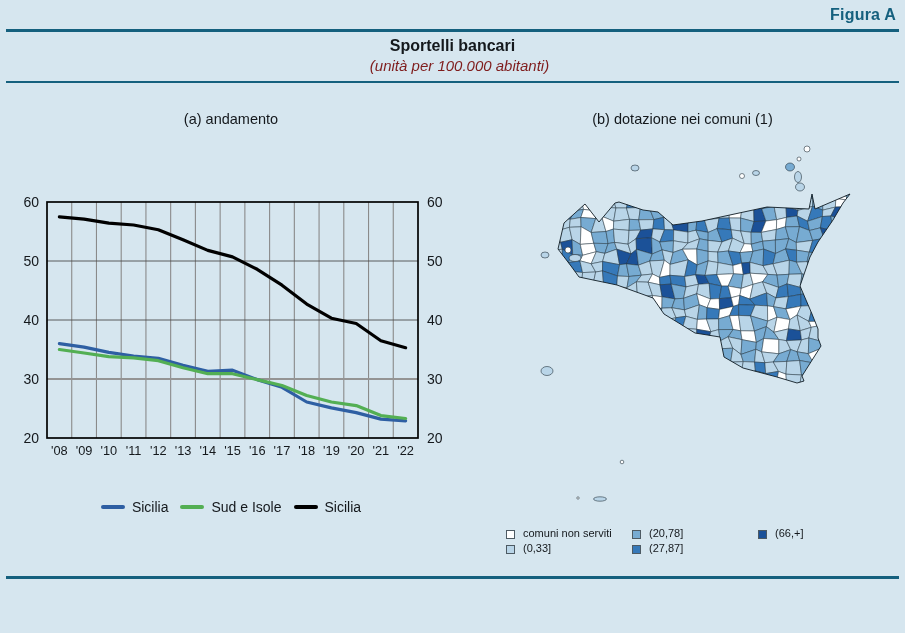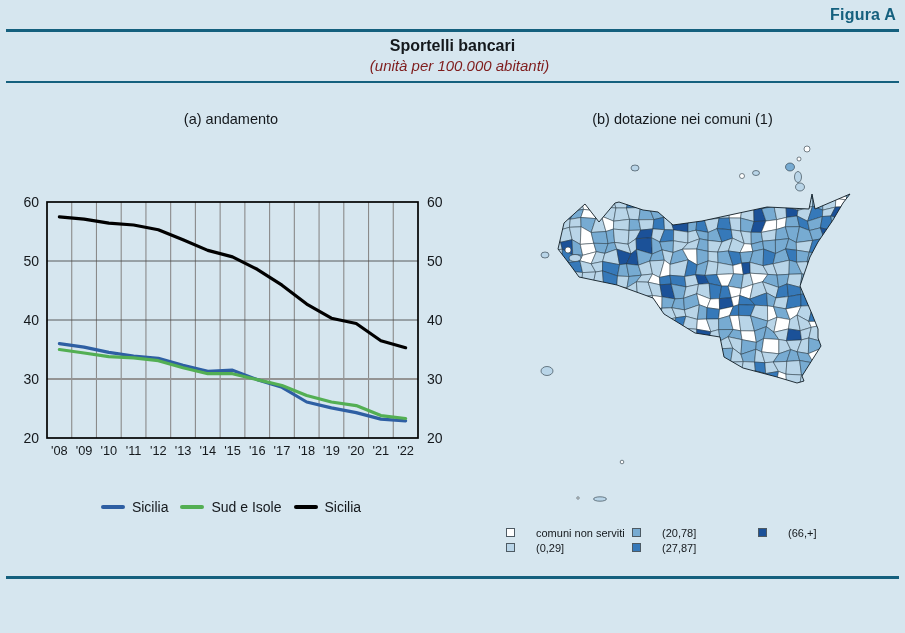--- a/index.html
+++ b/index.html
@@ -36,21 +36,21 @@
   }
   .chart-legend .item { display:flex; align-items:center; gap:7px; }
   .chart-legend .swatch { width:24px; height:3.6px; border-radius:2px; }
   .chart-legend .lbl { font-size:14px; color:#14181c; }
   .map-legend {
     position:absolute; left:506px; top:525px;
     display:grid; grid-auto-flow:column;
     grid-template-rows:15px 15px; grid-template-columns:126px 126px auto;
     align-items:center;
   }
-  .map-legend .item { display:flex; align-items:center; gap:21px; }
+  .map-legend .item { display:flex; align-items:flex-end; gap:8px; }
   .map-legend .sq { width:9px; height:9px; border:1px solid #4d5a63; box-sizing:border-box; }
   .map-legend .lbl { font-size:11px; color:#14181c; white-space:nowrap; }
   .footer { position:absolute; left:10px; top:582px; font-size:12.5px; line-height:19px; color:#14181c; }
 </style>
 </head>
 <body>
 
 <div class="page">
 
   <div class="figure-label">Figura A</div>
@@ -714,21 +714,21 @@
     </g>
   </svg>
 
   <div class="map-legend" id="map-legend">
       <div class="item">
         <div class="sq" style="background: rgb(255, 255, 255);"></div>
         <span class="lbl">comuni non serviti</span>
       </div>
       <div class="item">
         <div class="sq" style="background: rgb(185, 213, 232);"></div>
-        <span class="lbl">(0,29]</span>
+        <span class="lbl">(0,33]</span>
       </div>
       <div class="item">
         <div class="sq" style="background: rgb(119, 171, 210);"></div>
         <span class="lbl">(20,78]</span>
       </div>
       <div class="item">
         <div class="sq" style="background: rgb(54, 121, 185);"></div>
         <span class="lbl">(27,87]</span>
       </div>
       <div class="item">

